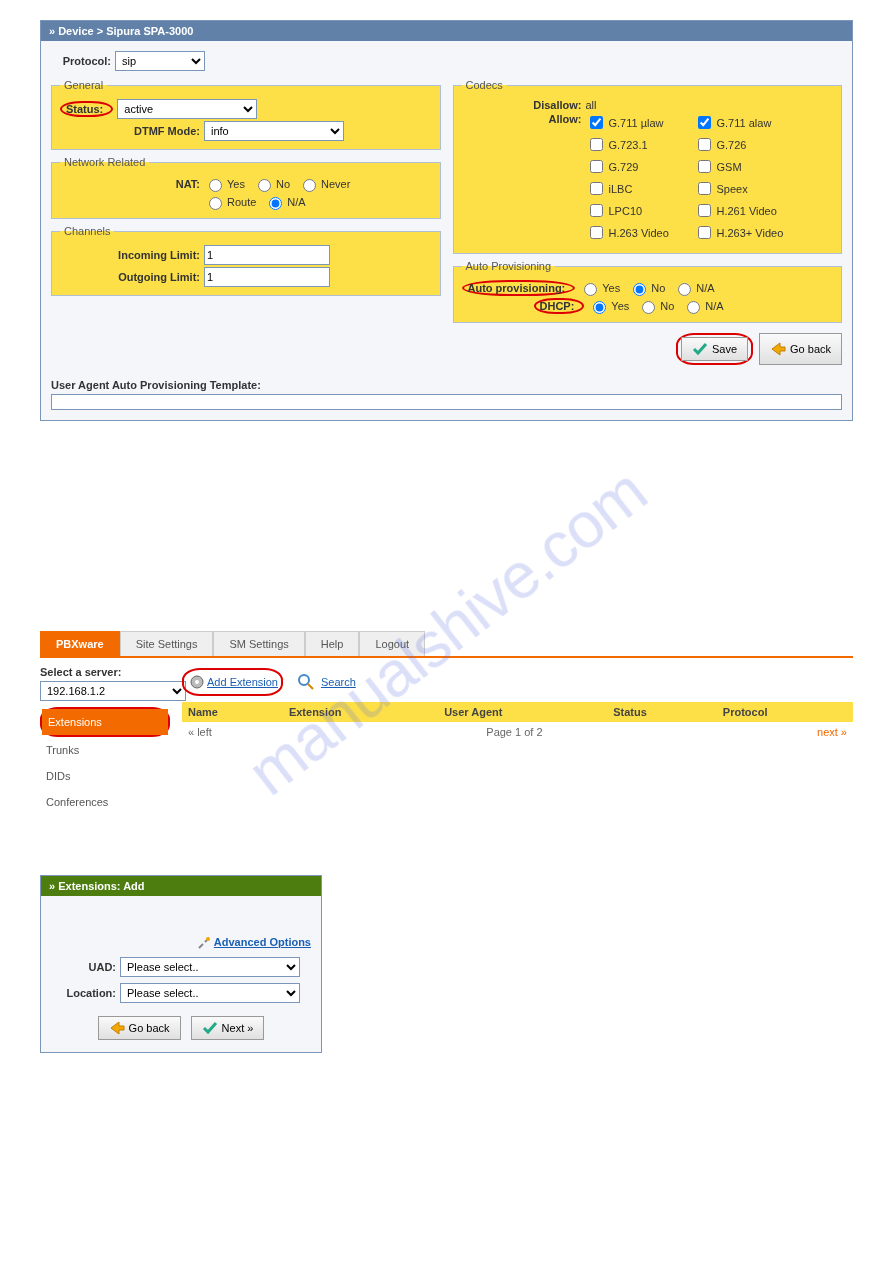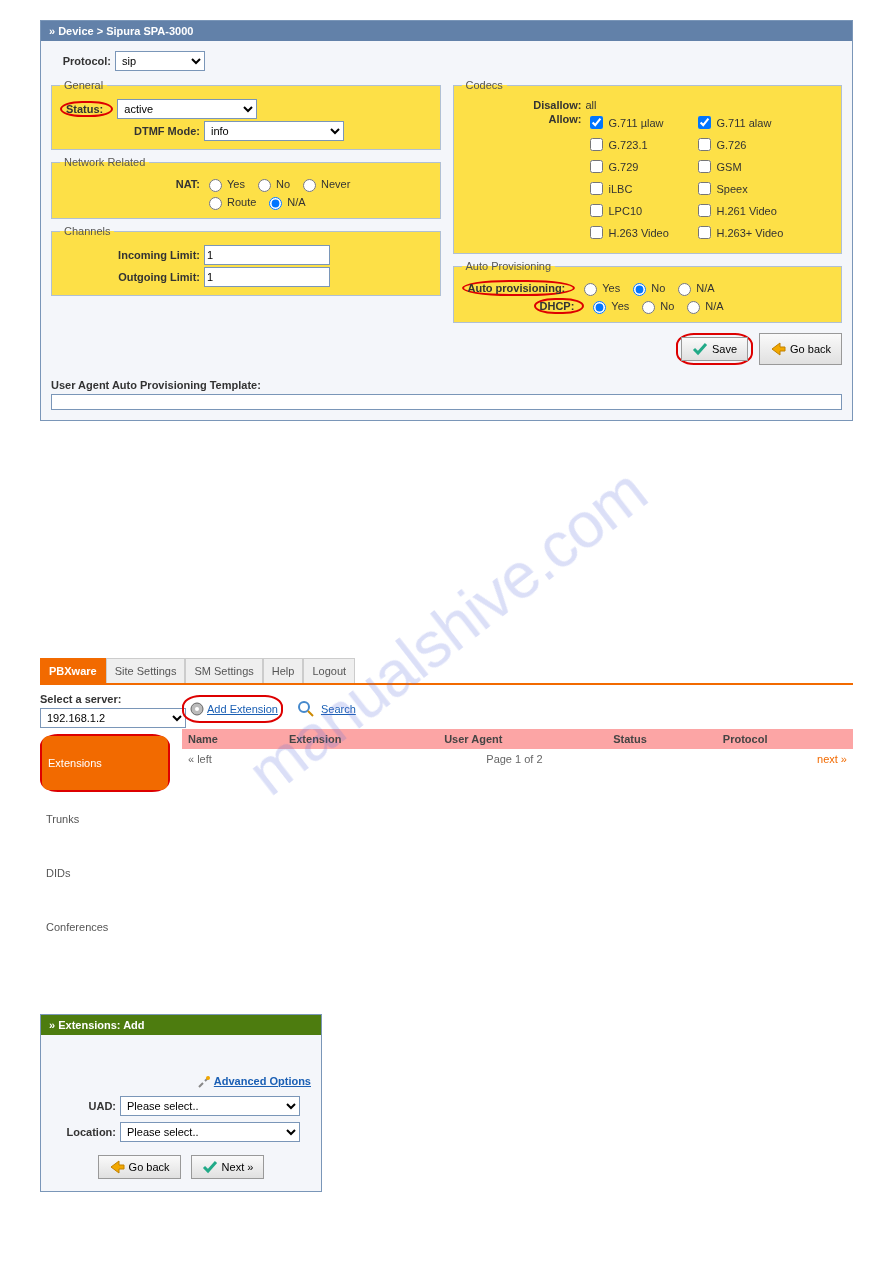--- a/index.html
+++ b/index.html
@@ -23,33 +23,33 @@
 .btnbar { display: flex; justify-content: flex-end; gap: 6px; padding: 4px 0 8px; }
 .btn { display: inline-flex; align-items: center; gap: 4px; border: 1px solid #999; background: linear-gradient(#fafafa,#e0e0e0); padding: 3px 10px; font-size: 11px; cursor: pointer; }
 .textarea-wrap { margin-top: 6px; }
 textarea { width: 100%; border: 1px solid #7a96b8; height: 16px; font-family: inherit; font-size: 11px; box-sizing: border-box; resize: none; }
 .circ { border: 2px solid #d00; border-radius: 50%/60%; display: inline-block; padding: 0 4px; }
 .circ-oval { border: 2px solid #d00; border-radius: 18px/12px; display: inline-flex; padding: 2px 3px; align-items: center; }
 
 
 .panel2 { margin-top: 210px; }
 .tabs { display: flex; border-bottom: 2px solid #f26a00; }
-.tab { padding: 6px 8px; background: #efefef; border: 1px solid #ccc; border-bottom: none; font-size: 11px; color: #555; cursor: pointer; margin-top: 27px; }
+.tab { padding: 6px 15px; background: #efefef; border: 1px solid #ccc; border-bottom: none; font-size: 11px; color: #555; cursor: pointer; }
 .tab.active { background: #f26a00; color: #fff; font-weight: bold; border-color: #f26a00; }
 .p2body { display: flex; margin-top: 8px; }
 .sidebar { width: 130px; margin-right: 12px; }
 .side-hdr { font-weight: bold; font-size: 11px; }
 .side-sel { width: 146px; margin: 3px 0 6px; }
-.side-item { padding: 21px 6px; color: #555; cursor: pointer; border-radius: 7px; }
+.side-item { padding: 7px 6px; color: #555; cursor: pointer; }
 .side-item.active { background: #f26a00; color: #fff; }
 .main2 { flex: 1; }
 .toolbar { display: flex; align-items: center; gap: 6px; padding: 2px 0 6px; }
 .link { color: #1a5fb4; text-decoration: underline; cursor: pointer; }
 .tbl { width: 100%; border-collapse: collapse; }
-.tbl th { background: #fca5a5; text-align: left; font-size: 11px; padding: 4px 6px; color: #444; }
+.tbl th { background: #fde047; text-align: left; font-size: 11px; padding: 4px 6px; color: #444; }
 .pg { display: flex; justify-content: space-between; padding: 4px 6px; color: #666; }
 .pg .nx { color: #f26a00; cursor: pointer; }
 
 
 .panel3 { width: 280px; margin-top: 60px; border: 1px solid #7a96b8; background: #f4f6fa; }
 .adv-row { text-align: right; padding: 6px 10px 4px; margin-top: 34px; }
 .adv-link { color: #1a5fb4; text-decoration: underline; font-weight: bold; font-size: 11px; }
 .frow { display: flex; align-items: center; padding: 3px 10px; }
 .frow .flbl { width: 65px; text-align: right; font-weight: bold; padding-right: 4px; }
 .frow select { width: 180px; }

